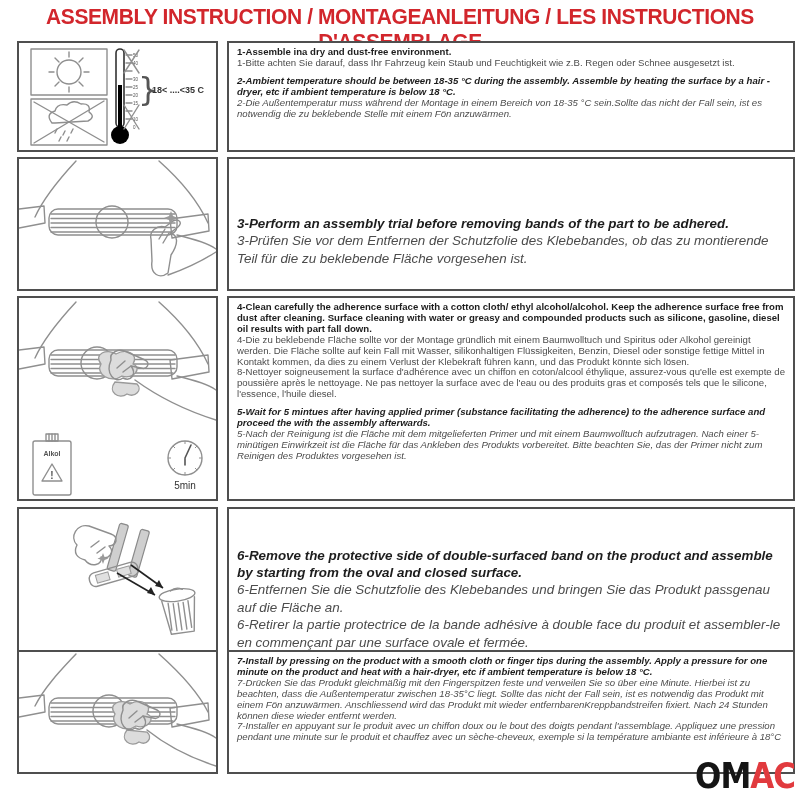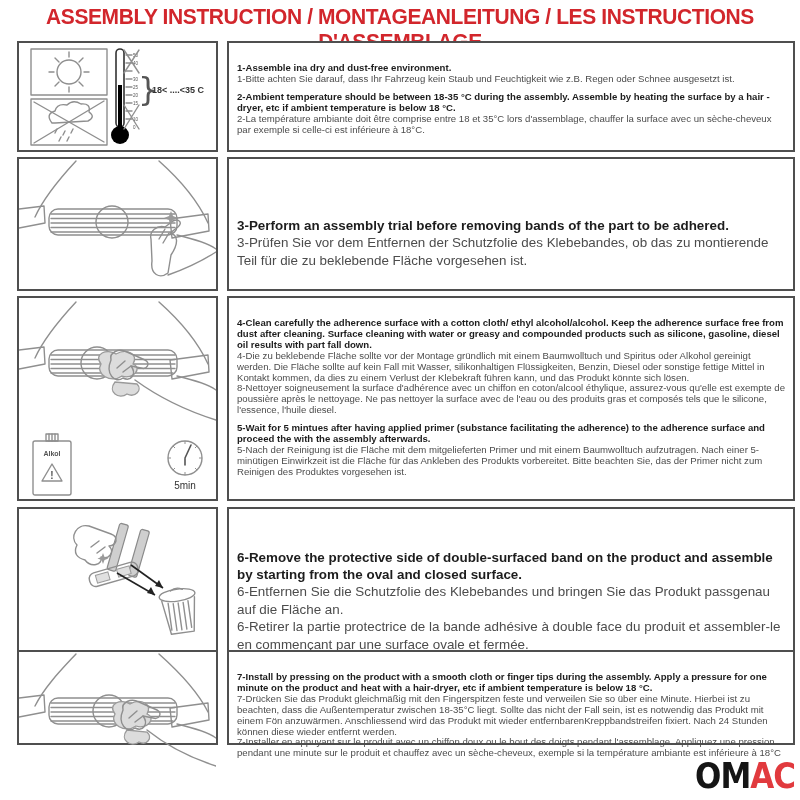--- a/index.html
+++ b/index.html
@@ -13,26 +13,26 @@
     font-size:21px; font-weight:bold; letter-spacing:-0.4px; color:#d2262c;
     transform:scaleY(1.04);
   }
   .row { position:absolute; left:0; width:800px; }
   .illus-box {
     position:absolute; left:17px; width:201px; height:100%;
     border:2px solid #4f4f4f; background:#fff;
   }
   .text-box {
     position:absolute; left:227px; width:568px; height:100%;
-    border:2px solid #4f4f4f; background:#fff; padding:20px 8px;
+    border:2px solid #4f4f4f; background:#fff; padding:4px 8px;
     display:flex; flex-direction:column;
   }
   .text-box.vcenter { justify-content:flex-end; }
   .st { margin:0 0 7px 0; }
-  .st:last-child { margin-bottom:0; }
+  .st:last-child { margin-bottom:18px;font-style:italic; }
   .small .st { font-size:9.6px; line-height:10.9px; color:#4c4c4c; }
   .big .st   { font-size:13.4px; line-height:17.4px; color:#4c4c4c; }
   .st b { display:block; color:#1d1d1d; }
   .st span { display:block; }
   svg { display:block; }
   .ln { fill:none; stroke:#8f8f8f; stroke-width:1.4; stroke-linecap:round; stroke-linejoin:round; }
   .logo {
     position:absolute; top:755px; right:5px; font-family:"DejaVu Sans", sans-serif;
     font-size:31px; font-weight:800; letter-spacing:-1px; transform:scaleY(1.15);
     transform-origin:top right; white-space:nowrap;
@@ -82,21 +82,21 @@
         </g>
       </svg>
     </div>
     <div class="text-box small">
       <p class="st">
         <b>1-Assemble ina dry and dust-free environment.</b>
         <span>1-Bitte achten Sie darauf, dass Ihr Fahrzeug kein Staub und Feuchtigkeit wie z.B. Regen oder Schnee ausgesetzt ist.</span>
       </p>
       <p class="st">
         <b>2-Ambient temperature should be between 18-35 °C  during the assembly. Assemble by heating the surface by a hair -dryer, etc if ambient temperature is below 18 °C.</b>
-        <span>2-La température ambiante doit être comprise entre 18 et 35°C lors d'assemblage, chauffer la surface avec un sèche-cheveux par exemple si celle-ci est inférieure à 18°C.</span>
+        <span>2-Die Außentemperatur muss während der Montage in einem Bereich von 18-35 °C  sein.Sollte das nicht der Fall sein, ist es notwendig die zu beklebende Stelle mit einem Fön anzuwärmen.</span>
       </p>
     </div>
   </div>
 
   <div class="row" style="top:157px;height:134px;">
     <div class="illus-box">
       <svg viewBox="0 0 197 130" width="197" height="130">
         <path class="ln" d="M57,2 C44,16 26,36 16,58"></path>
         <path class="ln" d="M140,2 C158,18 178,40 189,64"></path>
         <path class="ln" d="M0,50 L25,47 L26,64 L0,69"></path>
@@ -208,21 +208,21 @@
     </div>
     <div class="text-box big vcenter">
       <p class="st">
         <b>6-Remove the protective side of double-surfaced band on the product and assemble by starting from the oval and closed surface.</b>
         <span>6-Entfernen Sie die Schutzfolie des Klebebandes und bringen Sie das Produkt passgenau auf die Fläche an.</span>
         <span>6-Retirer la partie protectrice de la bande adhésive à double face du produit et assembler-le en commençant par une surface ovale et fermée.</span>
       </p>
     </div>
   </div>
 
-  <div class="row" style="top:650px;height:95px;">
+  <div class="row" style="top:650px;height:124px;">
     <div class="illus-box">
       <svg viewBox="0 0 197 121" width="197" height="121">
         <path class="ln" d="M57,2 C44,16 26,34 16,54"></path>
         <path class="ln" d="M140,2 C158,18 178,38 189,60"></path>
         <path class="ln" d="M0,46 L25,43 L26,60 L0,65"></path>
         <path class="ln" d="M151,56 L189,51 L190,68 L153,75 Z"></path>
         <g>
           <rect class="ln" x="30" y="46" width="128" height="26" rx="9"></rect>
           <path class="ln" d="M32,51 H156 M32,55.5 H156 M32,60 H156 M32,64.5 H156 M32,69 H154" stroke-width="1"></path>
           <circle cx="90" cy="59" r="16" fill="#fff" class="ln"></circle>

